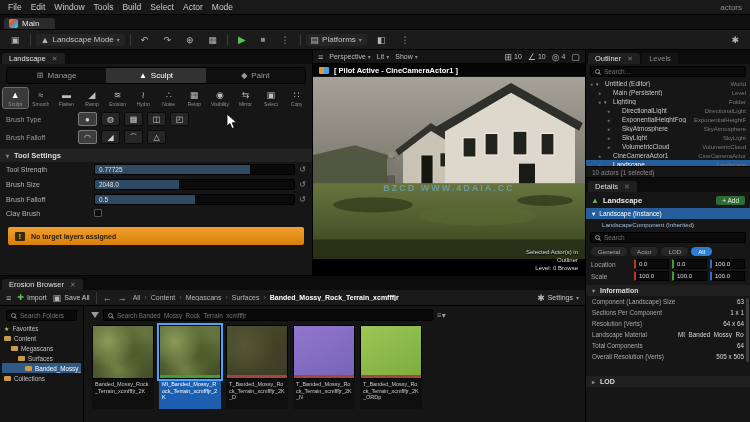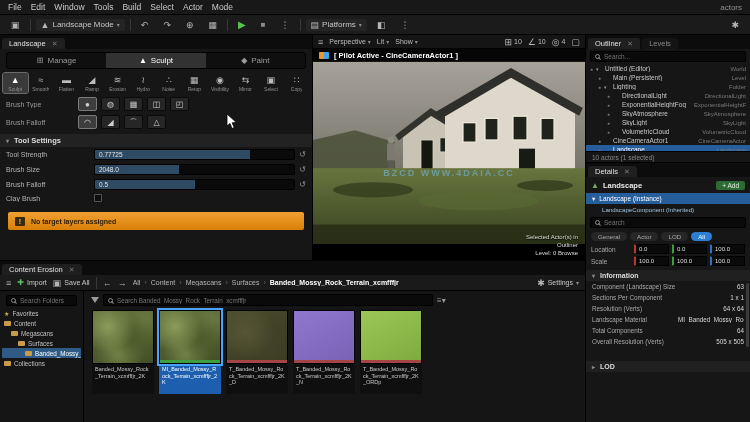--- a/index.html
+++ b/index.html
@@ -156,20 +156,26 @@
     <span class="menu-item">Window</span>
     <span class="menu-item">Tools</span>
     <span class="menu-item">Build</span>
     <span class="menu-item">Select</span>
     <span class="menu-item">Actor</span>
     <span class="menu-item">Mode</span>
     <span class="spacer"></span>
     <span class="menu-right">actors</span>
   </div>
 
+  <div class="tabrow">
+    <div class="level-tab">
+      <span class="ue-logo"></span>
+      <span>Main</span>
+    </div>
+  </div>
 
   <div class="toolbar">
     <span class="tbtn flat icon-g">▣</span>
     <span class="sep"></span>
     <span class="tbtn">
       <span class="icon-g">▲</span>
       <span>Landscape Mode</span>
       <span class="caret">▾</span>
     </span>
     <span class="sep"></span>
@@ -411,21 +417,21 @@
               <div>Outliner</div>
               <div>Level: 0 Browse</div>
             </div>
           </div>
         </div>
       </div>
 
       <div class="content-browser">
         <div class="ptabs">
           <div class="ptab">
-            <span>Content Erosion</span>
+            <span>Erosion Browser</span>
             <span class="x">✕</span>
           </div>
         </div>
         <div class="cb-toolbar">
           <span class="icon-g">≡</span>
           <span class="cb-btn">
               <span class="plus-g">✚</span>
               <span>Import</span>
             </span>
           <span class="cb-btn">

